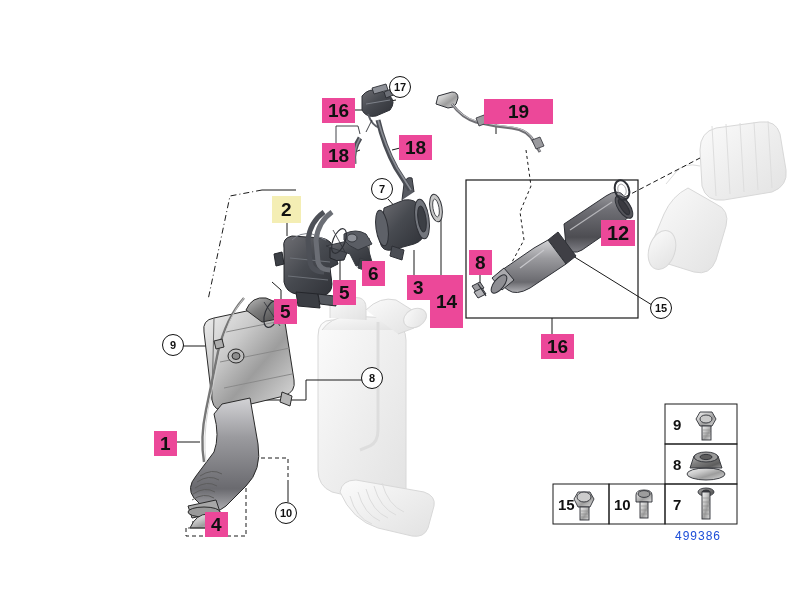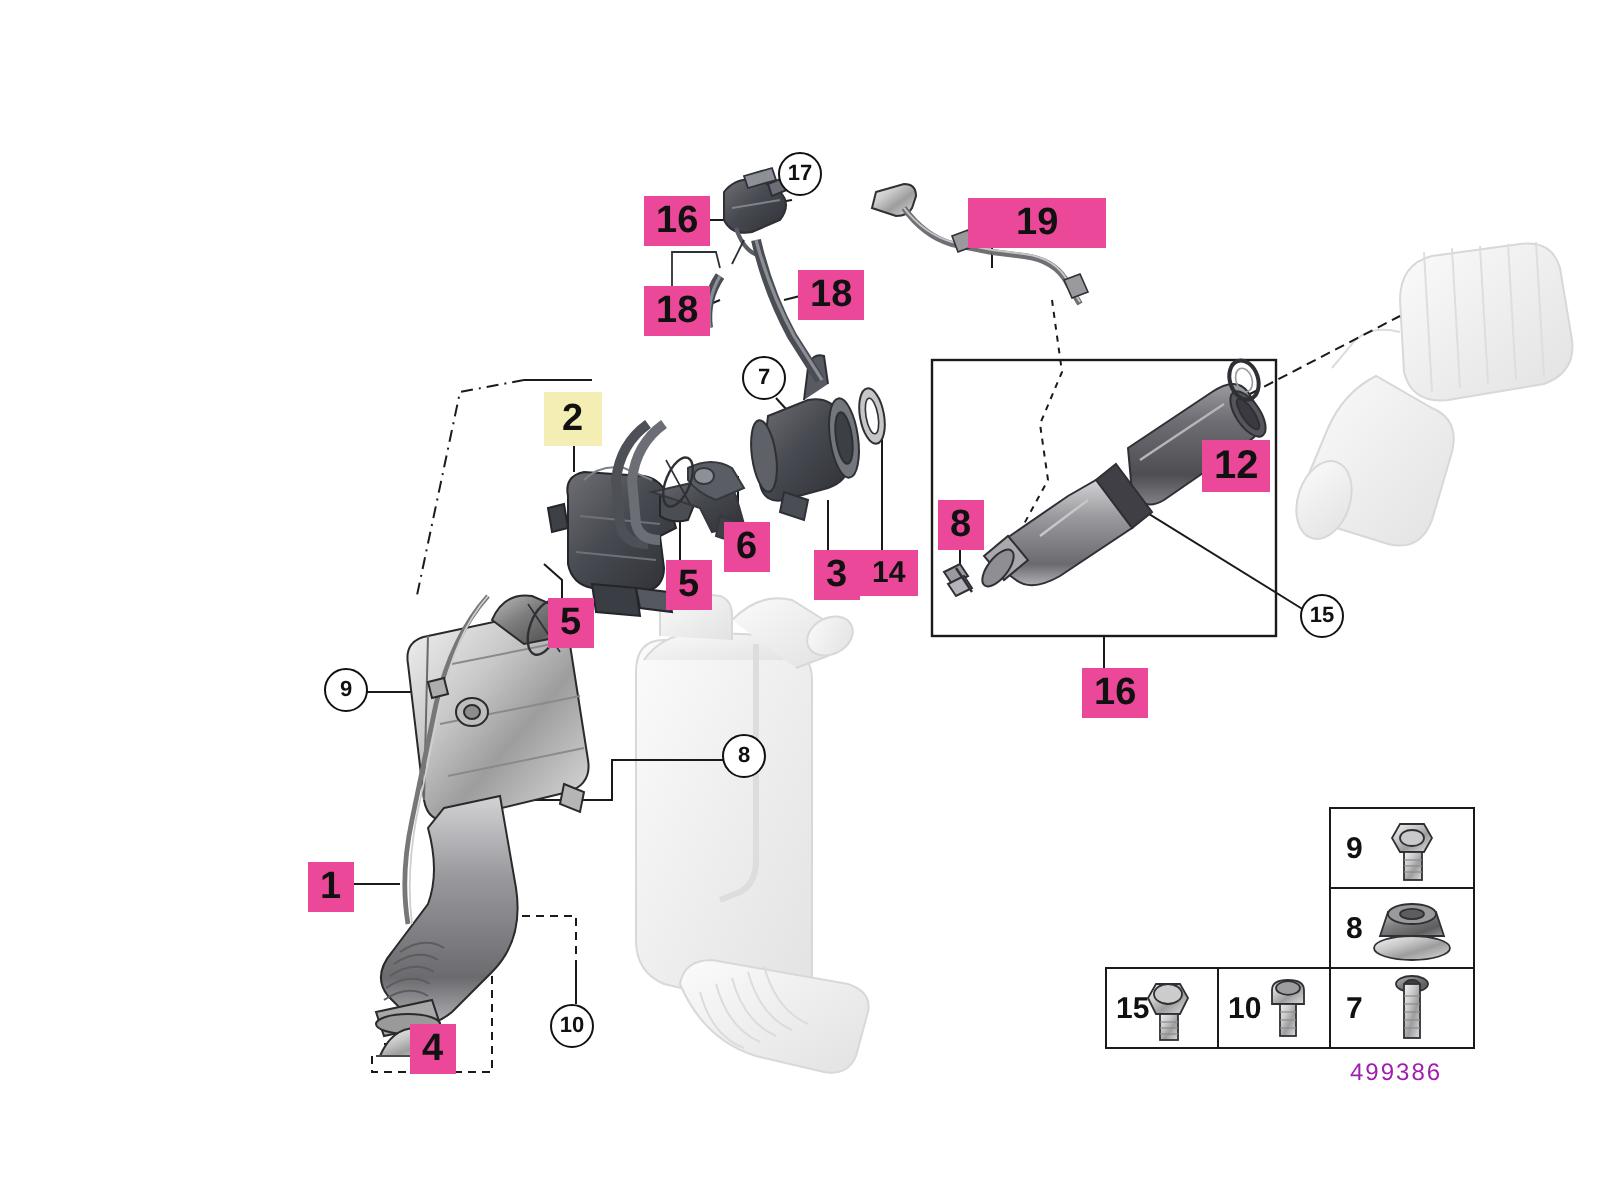--- a/index.html
+++ b/index.html
@@ -41,21 +41,21 @@
   
   .legnum{
     position:absolute;font-weight:bold;color:#111111;
     font-family:"Liberation Sans", sans-serif;font-size:15px;
     background:transparent;user-select:none;
   }
   
   #drawno{
     position:absolute;
     font-family:"Liberation Sans", sans-serif;
-    font-size:12px;color:#a21caf;letter-spacing:1px;
+    font-size:12px;color:#1d4ed8;letter-spacing:1px;
     user-select:none;
     text-align:center;
   }
 </style>
 </head>
 <body>
 
 <div id="stage">
 
   <svg id="svgroot" viewBox="0 0 800 600">
@@ -408,21 +408,21 @@
   <div class="lbl" style="left:154px;top:431px;font-size:19px;padding:3px 6px;">1</div>
   <div class="lbl hl" style="left:272px;top:196px;font-size:19px;padding:4px 9px;">2</div>
   <div class="lbl" style="left:407px;top:275px;font-size:19px;padding:3px 6px;">3</div>
   <div class="lbl" style="left:205px;top:512px;font-size:19px;padding:3px 6px;">4</div>
   <div class="lbl" style="left:274px;top:299px;font-size:19px;padding:3px 6px;">5</div>
   <div class="lbl" style="left:333px;top:280px;font-size:19px;padding:3px 6px;">5</div>
   <div class="lbl" style="left:362px;top:261px;font-size:19px;padding:3px 6px;">6</div>
   <div class="lbl" style="left:541px;top:334px;font-size:19px;padding:3px 6px;">16</div>
   <div class="lbl" style="left:601px;top:220px;font-size:20px;padding:3px 6px;">12</div>
   <div class="lbl" style="left:469px;top:250px;font-size:19px;padding:3px 6px;">8</div>
-  <div class="lbl" style="left:430px;top:275px;font-size:15px;padding:4px 6px;">14</div>
+  <div class="lbl" style="left:430px;top:275px;font-size:19px;padding:17px 6px;">14</div>
   <div class="lbl" style="left:322px;top:98px;font-size:19px;padding:3px 6px;">16</div>
   <div class="lbl" style="left:322px;top:143px;font-size:19px;padding:3px 6px;">18</div>
   <div class="lbl" style="left:399px;top:135px;font-size:19px;padding:3px 6px;">18</div>
   <div class="lbl" style="left:484px;top:99px;font-size:19px;padding:3px 24px;">19</div>
 
   <div class="clbl" style="left:371px;top:178px;">7</div>
   <div class="clbl" style="left:361px;top:367px;">8</div>
   <div class="clbl" style="left:162px;top:334px;">9</div>
   <div class="clbl" style="left:275px;top:502px;">10</div>
   <div class="clbl" style="left:650px;top:297px;">15</div>

